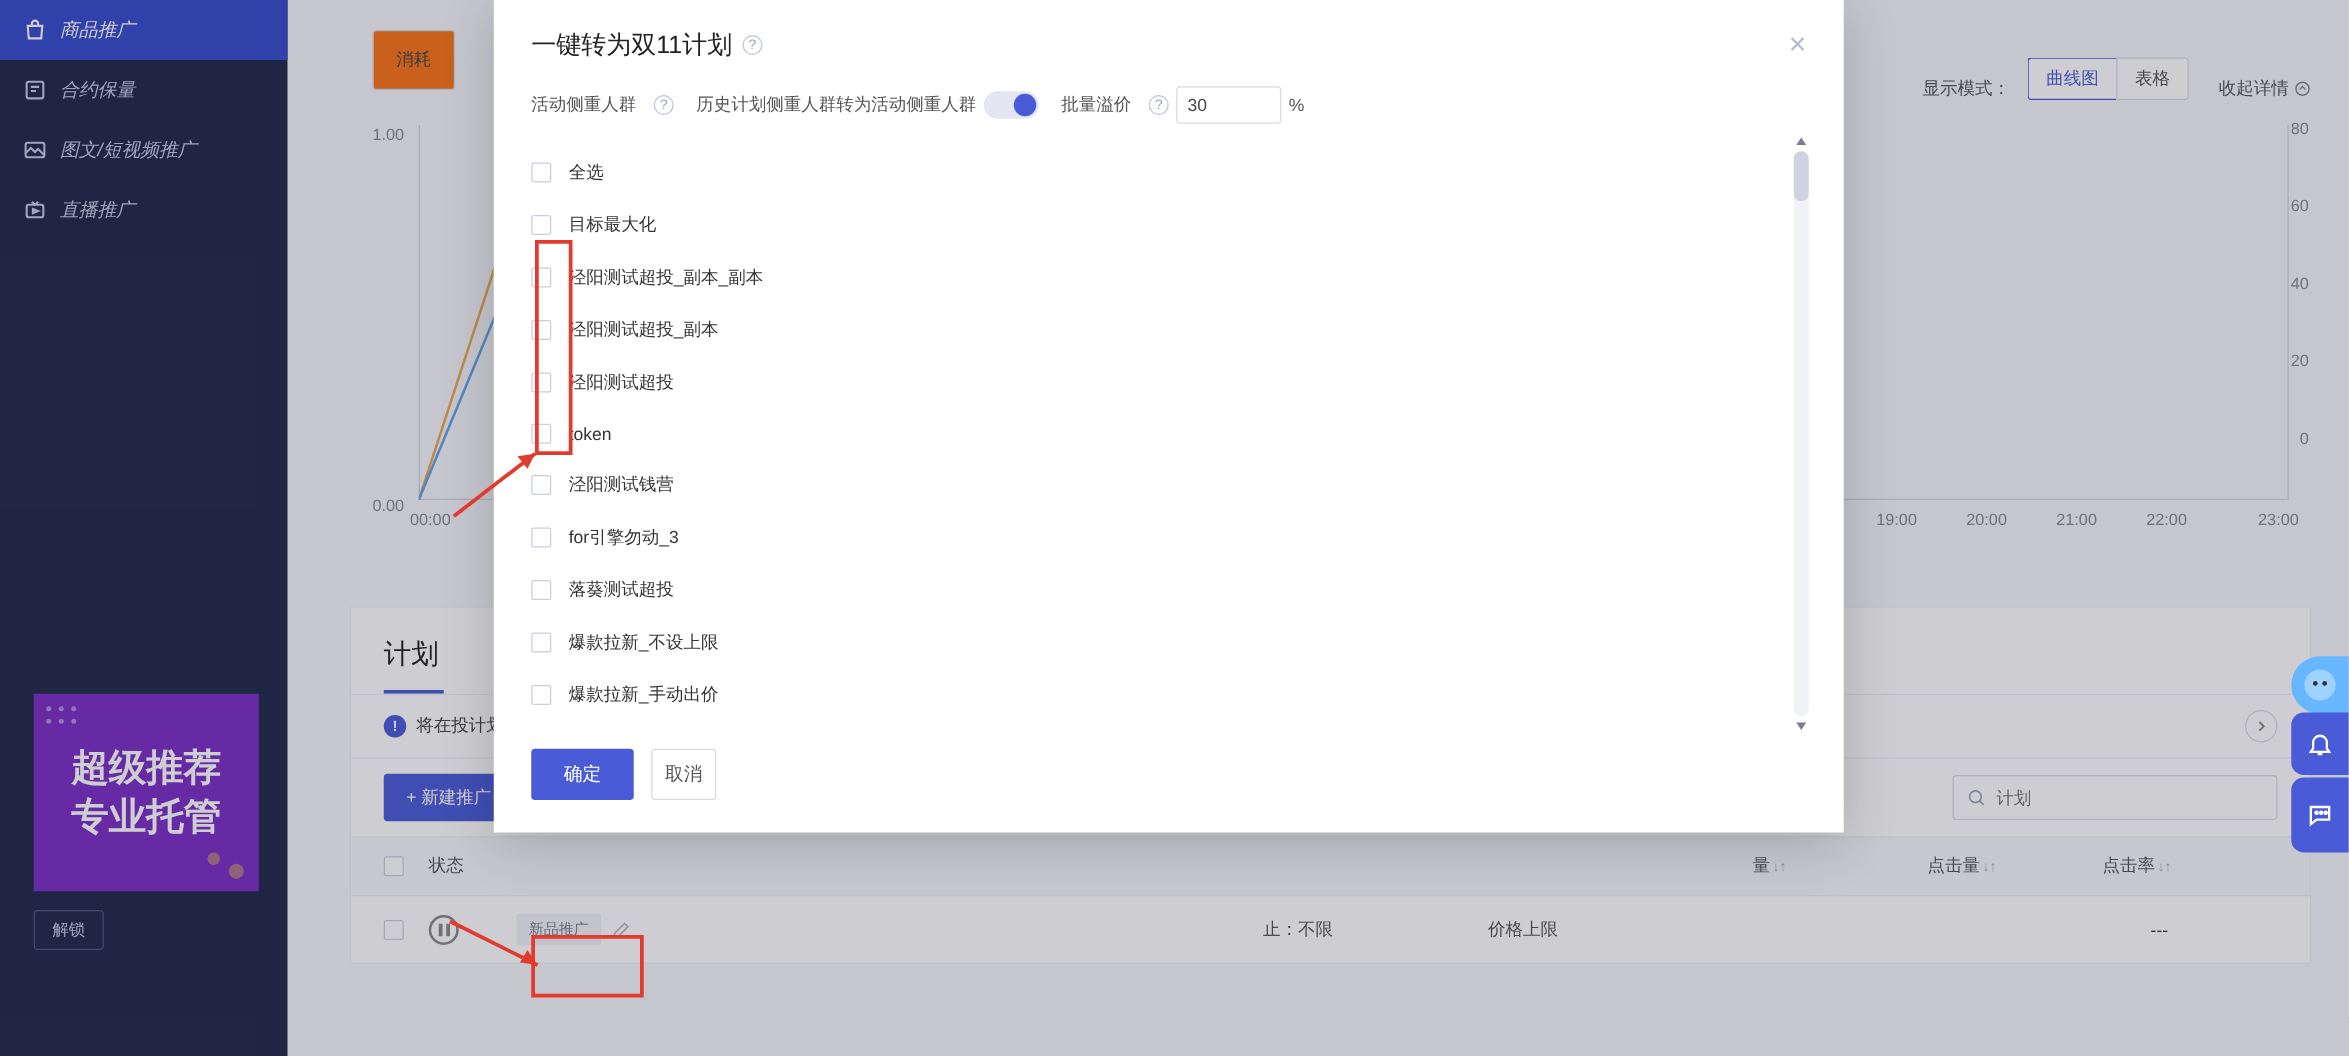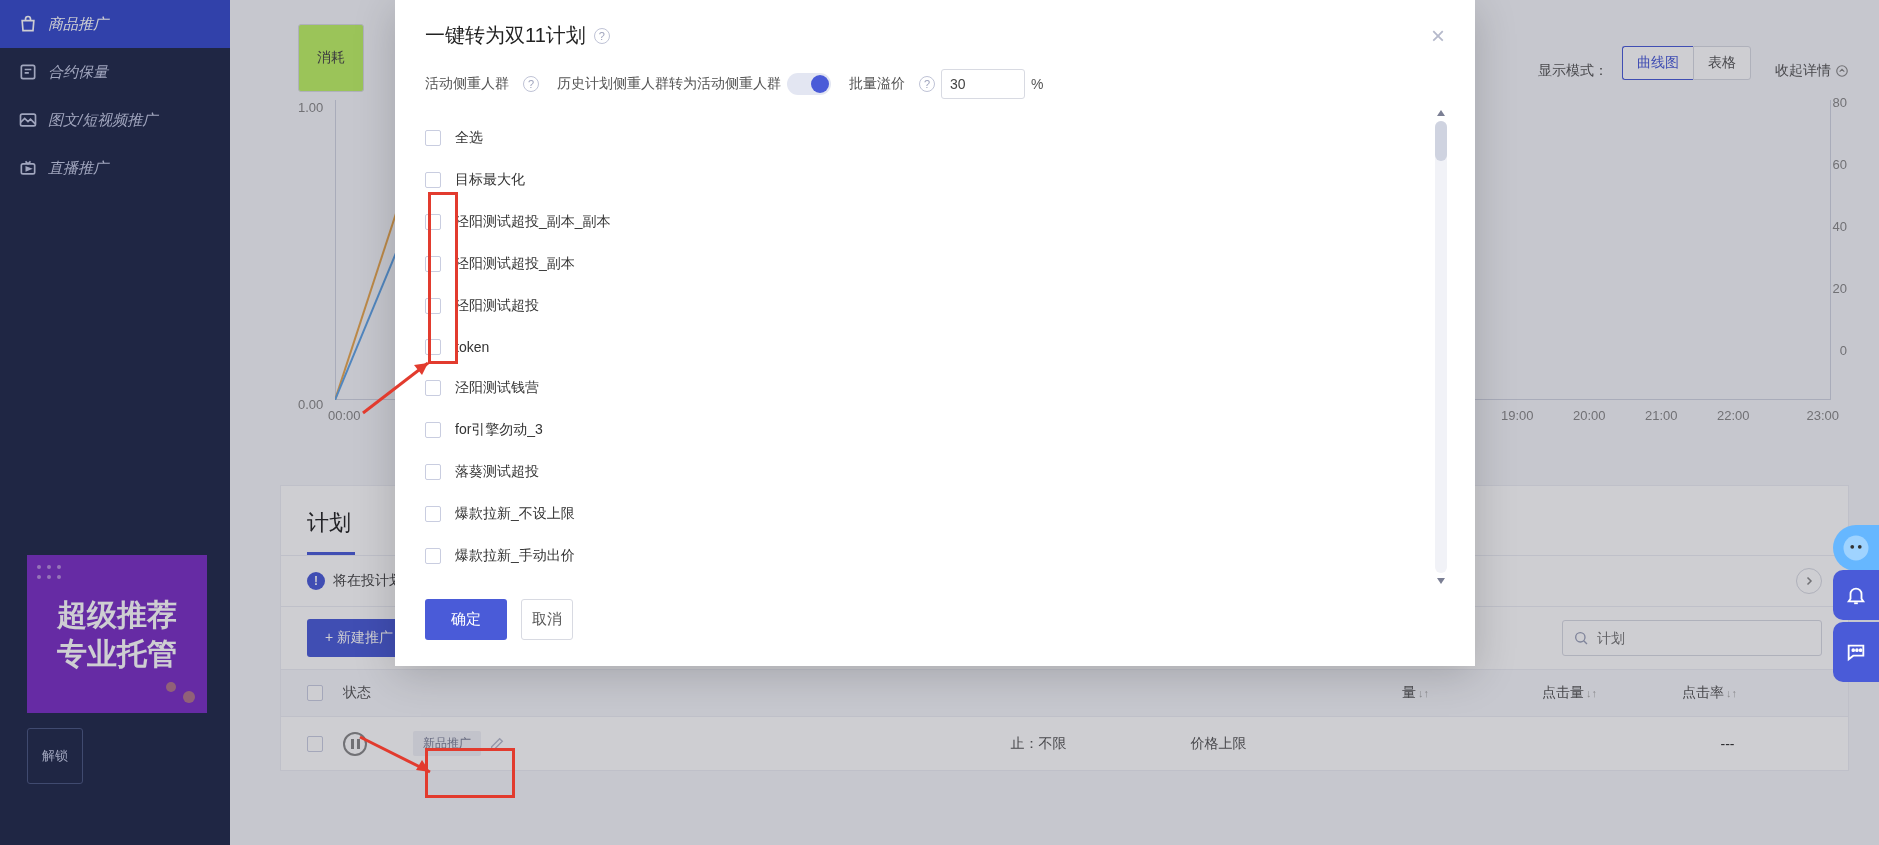--- a/index.html
+++ b/index.html
@@ -5,35 +5,35 @@
   *{box-sizing:border-box;margin:0;padding:0;font-family:"PingFang SC","Microsoft YaHei",sans-serif;}
   body{width:1879px;height:845px;background:#f5f6fa;overflow:hidden;position:relative;font-size:14px;color:#333;}
 
   
   .sidebar{position:absolute;left:0;top:0;width:230px;height:100%;background:#1f2849;color:#c6cce6;}
   .nav-item{display:flex;align-items:center;padding:14px 18px;font-size:15px;cursor:pointer;font-style:italic;}
   .nav-item.active{background:#374bcc;color:#fff;}
   .nav-item svg, .nav-item .ic{width:20px;height:20px;margin-right:10px;flex:0 0 20px;}
   .promo-box{position:absolute;left:27px;top:555px;width:180px;height:158px;background:#7a2fc4;color:#fff;display:flex;align-items:center;justify-content:center;text-align:center;font-size:30px;font-weight:600;line-height:1.3;}
   .promo-box .dots{position:absolute;width:40px;height:40px;opacity:.45;}
-  .unlock-btn{position:absolute;left:27px;top:728px;border:1px solid #4a5680;color:#c6cce6;background:transparent;padding:18px 14px;border-radius:3px;font-size:13px;}
+  .unlock-btn{position:absolute;left:27px;top:728px;border:1px solid #4a5680;color:#c6cce6;background:transparent;padding:6px 14px;border-radius:3px;font-size:13px;}
 
   
   .main{position:absolute;left:230px;top:0;right:0;height:100%;}
   .top-controls{position:absolute;right:30px;top:30px;display:flex;align-items:flex-end;gap:10px;}
   .display-mode-label{color:#555;margin-right:4px;}
   .mode-btn{border:1px solid #d8dae2;background:#fff;color:#555;padding:7px 14px;font-size:14px;cursor:pointer;}
   .mode-btn.active{border-color:#4a5bd8;color:#4a5bd8;}
   .mode-group{display:flex;}
   .mode-group .mode-btn:first-child{border-right:none;border-radius:3px 0 0 3px;}
   .mode-group .mode-btn:last-child{border-radius:0 3px 3px 0;}
   .collapse-link{color:#555;margin-left:14px;display:flex;align-items:center;cursor:pointer;margin-top:32px;}
   .collapse-link svg{margin-left:4px;}
 
-  .chip{position:absolute;left:68px;top:24px;border:1px solid #d8dae2;background:#bef264;padding:24px 18px;border-radius:3px;color:#444;}
+  .chip{position:absolute;left:68px;top:24px;border:1px solid #d8dae2;background:#f97316;padding:14px 18px;border-radius:3px;color:#444;}
   .y-axis-left{position:absolute;left:68px;top:100px;font-size:13px;color:#888;}
   .y-axis-left div{margin-bottom:282px;}
   .y-axis-right{position:absolute;right:32px;top:95px;font-size:13px;color:#888;text-align:right;}
   .y-axis-right div{margin-bottom:47px;}
   .x-axis{position:absolute;left:98px;right:40px;top:408px;font-size:13px;color:#888;display:flex;justify-content:space-between;}
   .chart-area{position:absolute;left:105px;top:100px;right:48px;height:300px;}
   .chart-area::before{content:"";position:absolute;top:0;left:0;right:0;bottom:0;border-left:1px solid #d0d4e0;border-bottom:1px solid #d0d4e0;}
   .chart-area::after{content:"";position:absolute;top:0;right:0;bottom:0;border-left:1px solid #d0d4e0;}
   .chart-line{position:absolute;left:0;bottom:0;}
 

